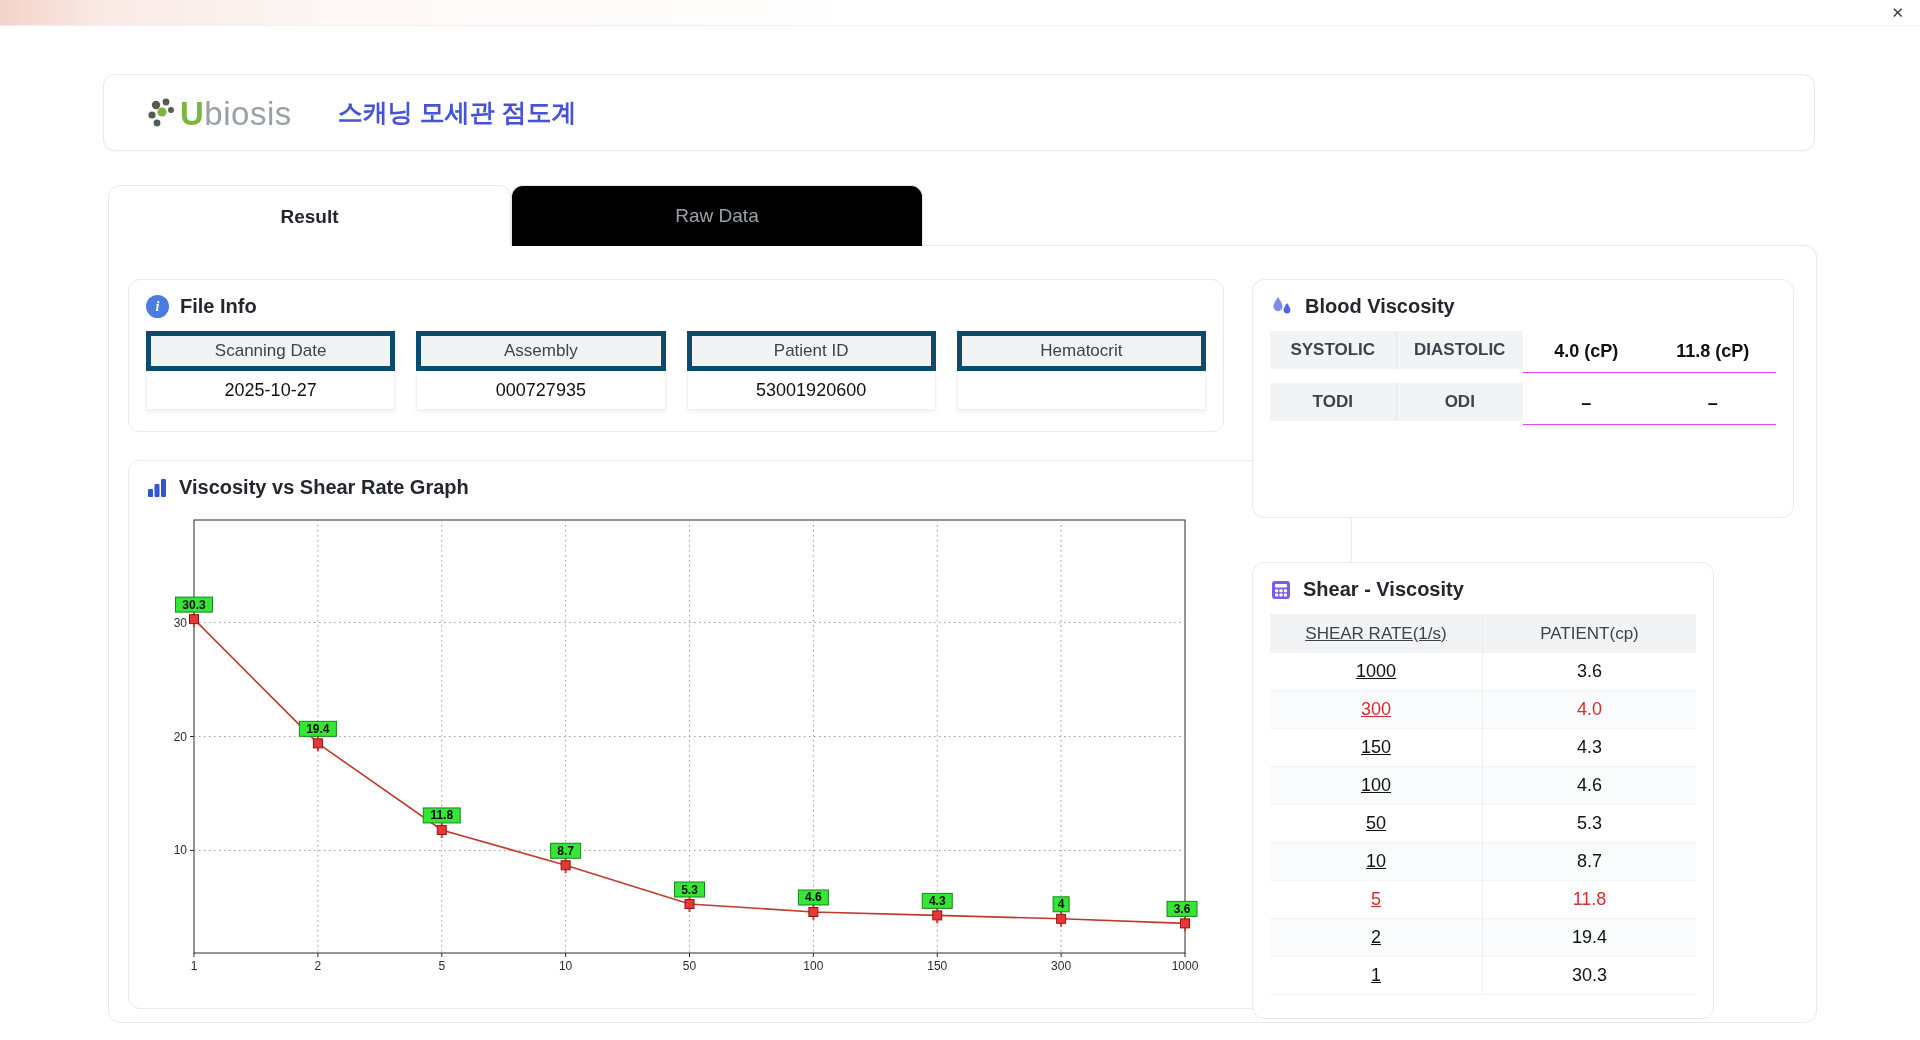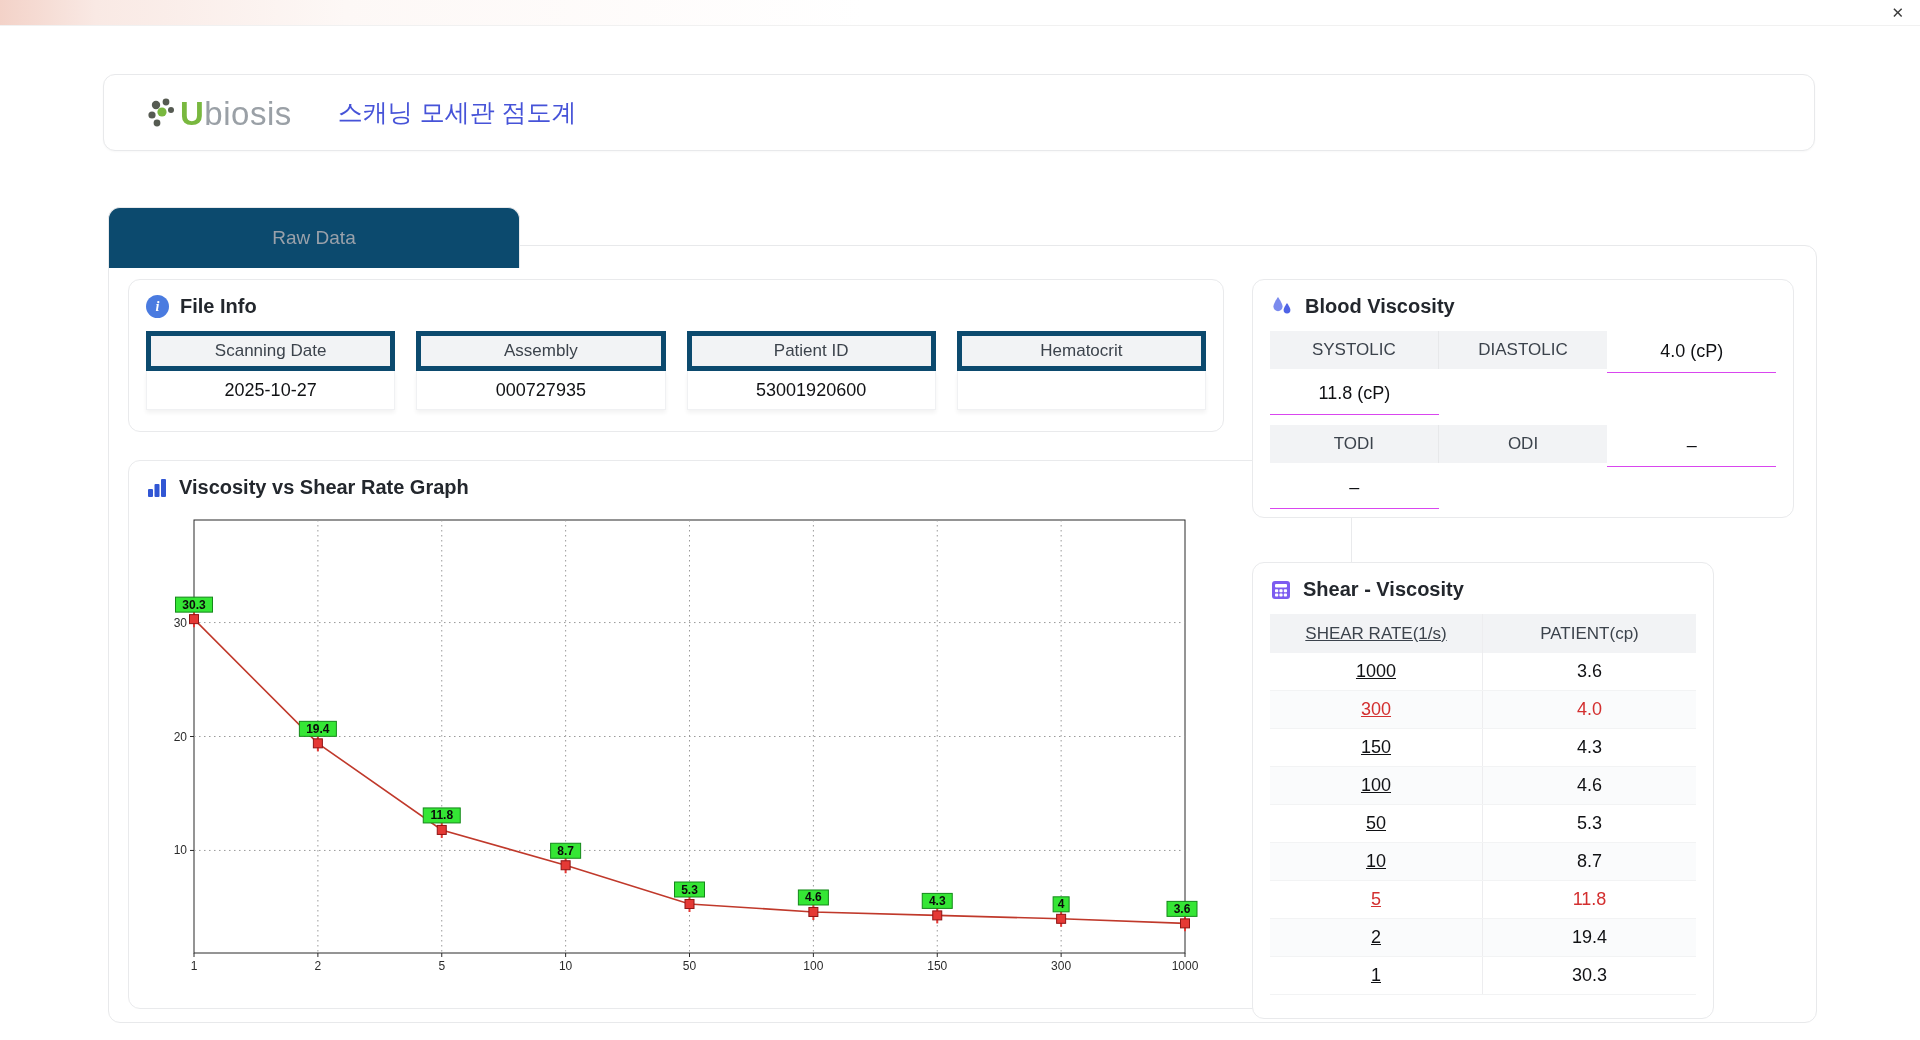--- a/index.html
+++ b/index.html
@@ -13,28 +13,28 @@
   .close-btn { position:absolute; right:16px; top:3px; font-size:15px; color:#3c3c3c; cursor:default; line-height:20px; }
 
   .card { background:#fff; border:1px solid #e8e9eb; border-radius:12px; box-shadow:0 1px 2px rgba(0,0,0,.03); }
 
   
   .header-card { position:absolute; left:103px; top:74px; width:1712px; height:77px; display:flex; align-items:center; padding-left:42px; }
   .logo { display:flex; align-items:flex-end; }
   .logo-text { font-size:33px; font-weight:700; letter-spacing:.5px; line-height:1; }
   .logo-u { color:#79b83f; }
   .logo-rest { color:#9aa0a6; font-weight:400; }
-  .app-title { margin-left:46px; font-size:25px; font-weight:400; color:#4653d8;text-align:right; }
+  .app-title { margin-left:46px; font-size:25px; font-weight:700; color:#4653d8;text-align:right; }
 
   
   .tabs { position:absolute; left:108px; top:185px; display:flex; z-index:3; }
   .tab { height:61px; display:flex; align-items:center; justify-content:center; font-size:19px;
     border:1px solid #e8e9eb; border-bottom:none; border-radius:12px 12px 0 0; cursor:default; }
   .tab.active { width:403px; background:#fff; color:#23272d; font-weight:700; margin-bottom:-2px; height:63px; }
-  .tab.inactive { width:412px; background:#0c4a6e; color:#9aa1aa;margin-top:22px; }
+  .tab.inactive { width:412px; background:#000000; color:#9aa1aa; }
 
   
   .content-card { position:absolute; left:108px; top:245px; width:1709px; height:778px; background:#fff;
     border:1px solid #e8e9eb; border-radius:0 12px 12px 12px; z-index:1; }
 
   .panel { position:absolute; background:#fff; border:1px solid #e9eaec; border-radius:12px; padding:15px 17px; }
   .panel-title { display:flex; align-items:center; gap:11px; font-size:20px; font-weight:700; color:#23272d; margin-bottom:13px; }
 
   .panel-fileinfo { left:19px; top:33px; width:1096px; height:153px; }
   .panel-graph    { left:19px; top:214px; width:1224px; height:549px; }
@@ -48,21 +48,21 @@
 
   
   .fields { display:flex; gap:21px; }
   .field { flex:1; }
   .field-label { height:40px; background:#f2f3f5; border:5px solid #0c4a6e; display:flex; align-items:center; justify-content:center;
     font-size:17px; color:#3c434c; }
   .field-value { height:39px; background:#fff; border:1px solid #f0f1f3; border-top:none; display:flex; align-items:center; justify-content:center;
     font-size:18px; color:#101114; box-shadow:0 3px 4px rgba(0,0,0,.05); }
 
   
-  .bv-grid { display:grid; grid-template-columns:1fr 1fr 1fr; }
+  .bv-grid { display:grid; grid-template-columns:1fr 1fr 1fr 1fr;font-weight:bold; }
   .bv-grid .cell { display:flex; align-items:center; justify-content:center; }
   .bv-head { height:38px; background:#f2f3f5; font-size:17px; color:#3c434c; }
   .bv-val  { height:42px; font-size:18px; color:#101114; border-bottom:1px solid #d946ef; }
   .bv-grid .cell:first-child { border-right:1px solid #e7e8ea; }
   .bv-gap { height:10px; }
 
   
   .t-head { display:grid; grid-template-columns:1fr 1fr; background:#f2f3f5; height:39px; }
   .t-head .tcell { font-size:17px; color:#3c434c; }
   .tcell { display:flex; align-items:center; justify-content:center; }
@@ -94,20 +94,21 @@
         <circle cx="16" cy="16" r="4.6" fill="#79b83f"></circle>
         <circle cx="25" cy="14" r="3.0" fill="#565b52"></circle>
         <circle cx="11" cy="27" r="3.4" fill="#565b52"></circle>
       </svg>
       <div class="logo-text"><span class="logo-u">U</span><span class="logo-rest">biosis</span></div>
     </div>
     <div class="app-title">스캐닝 모세관 점도계</div>
   </div>
 
   <div class="tabs">
+    <div class="tab active">Result</div>
     <div class="tab inactive">Raw Data</div>
   </div>
 
   <div class="content-card">
 
     <div class="panel panel-fileinfo">
       <div class="panel-title">
         <span class="info-icon">i</span>
         <span>File Info</span>
       </div>

